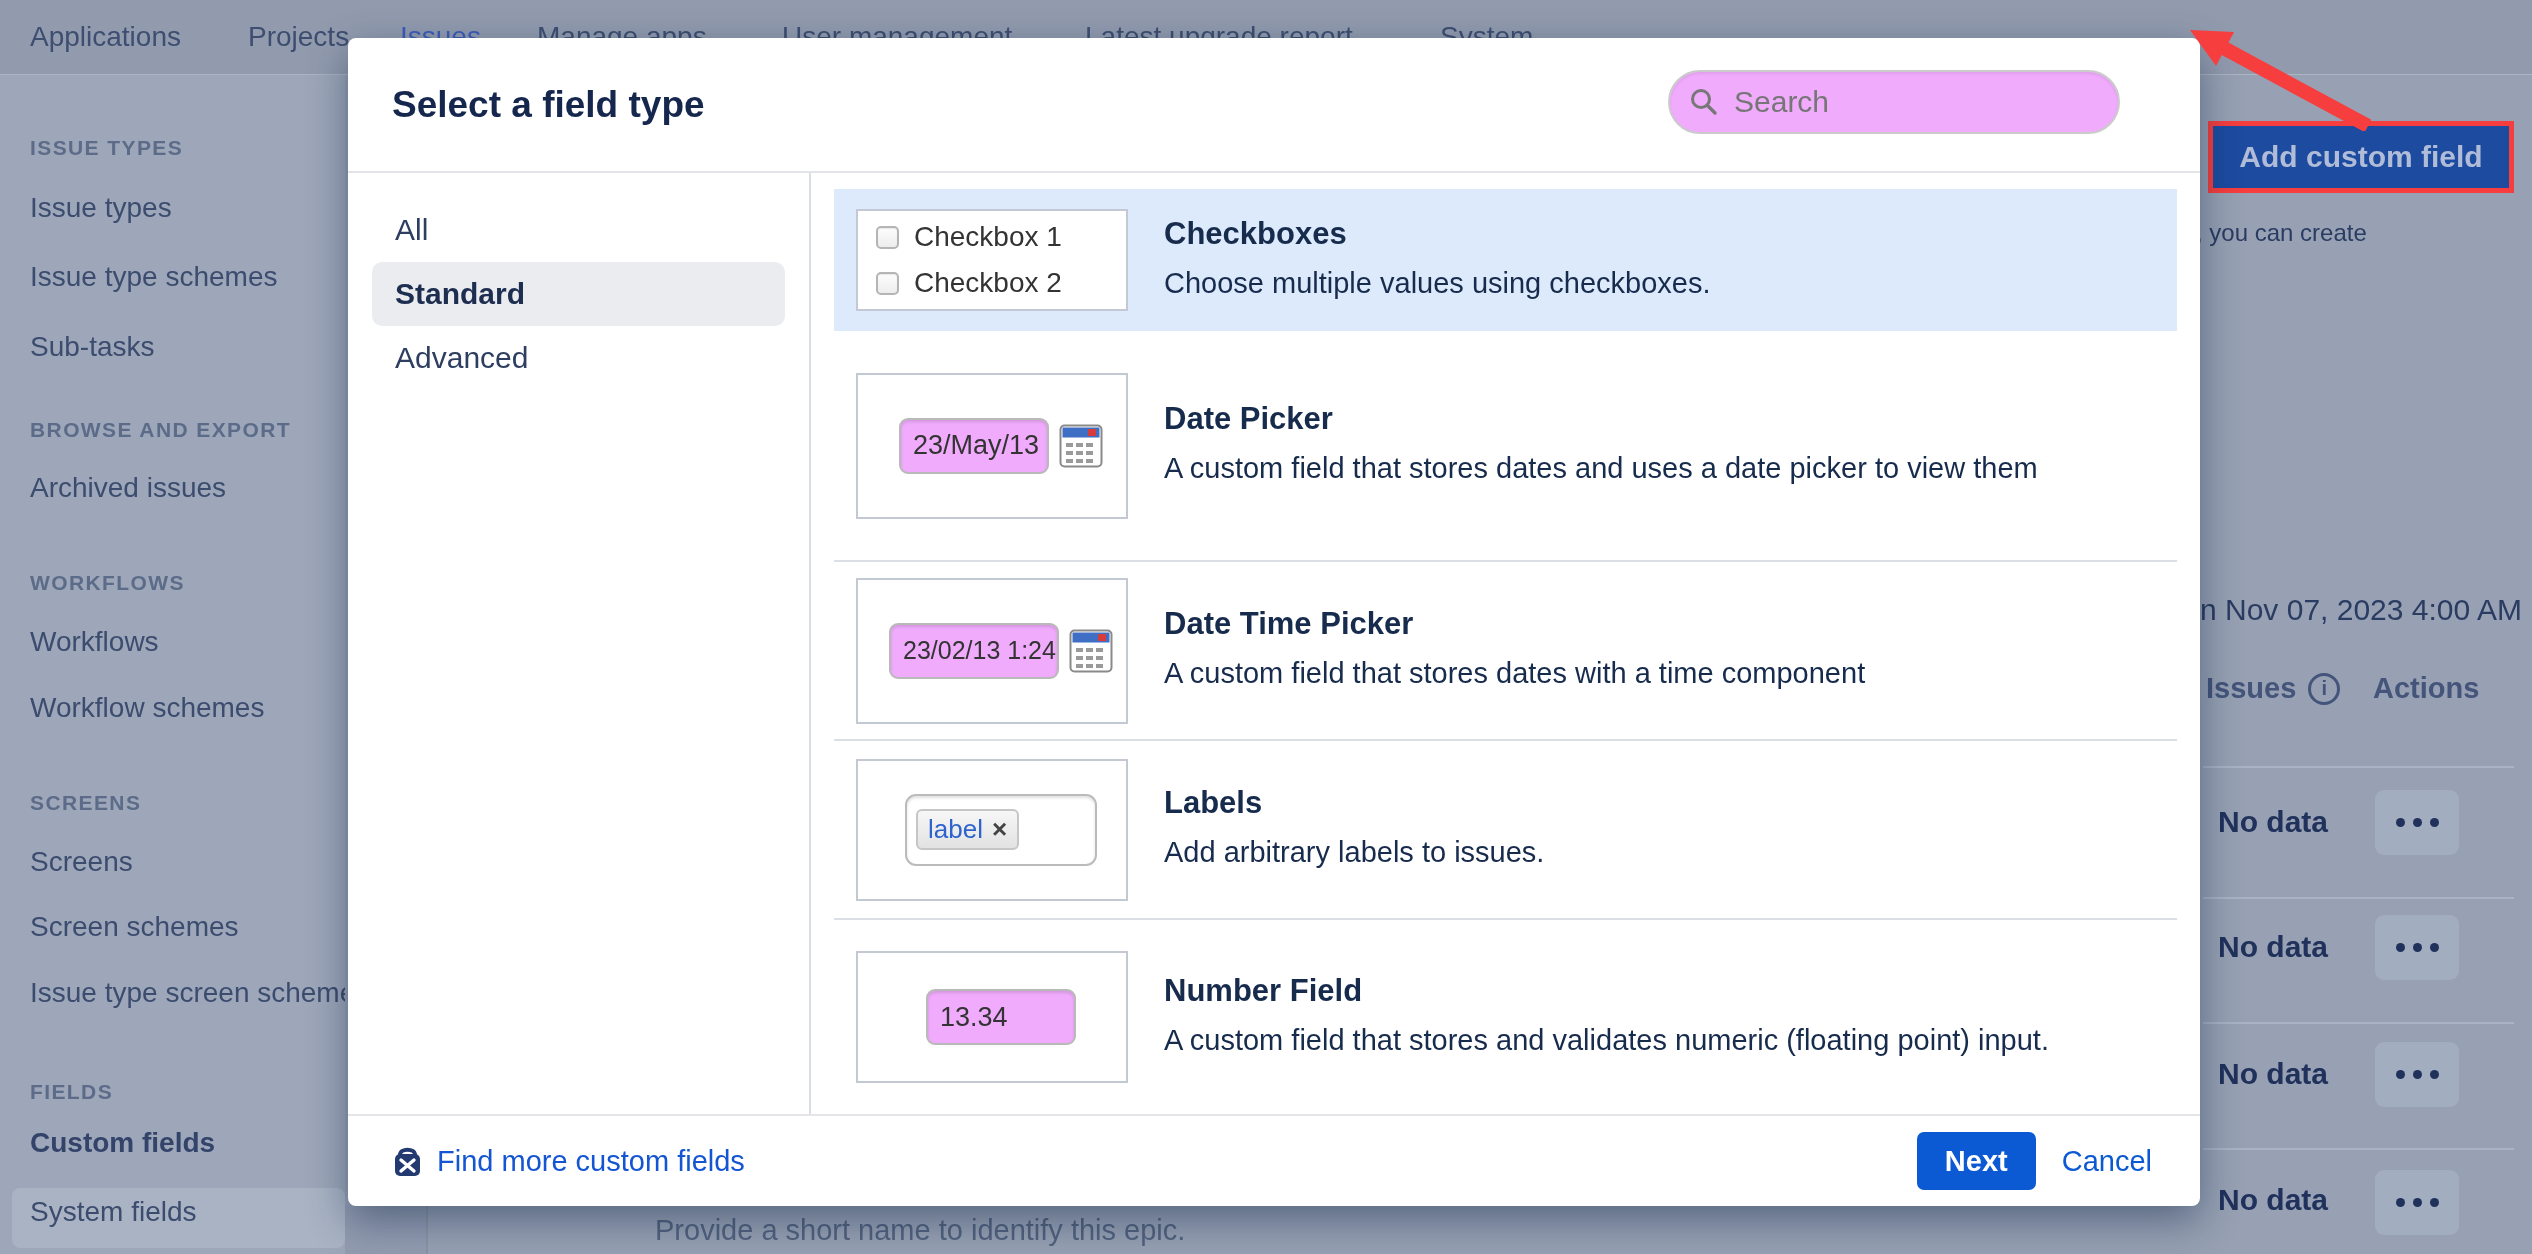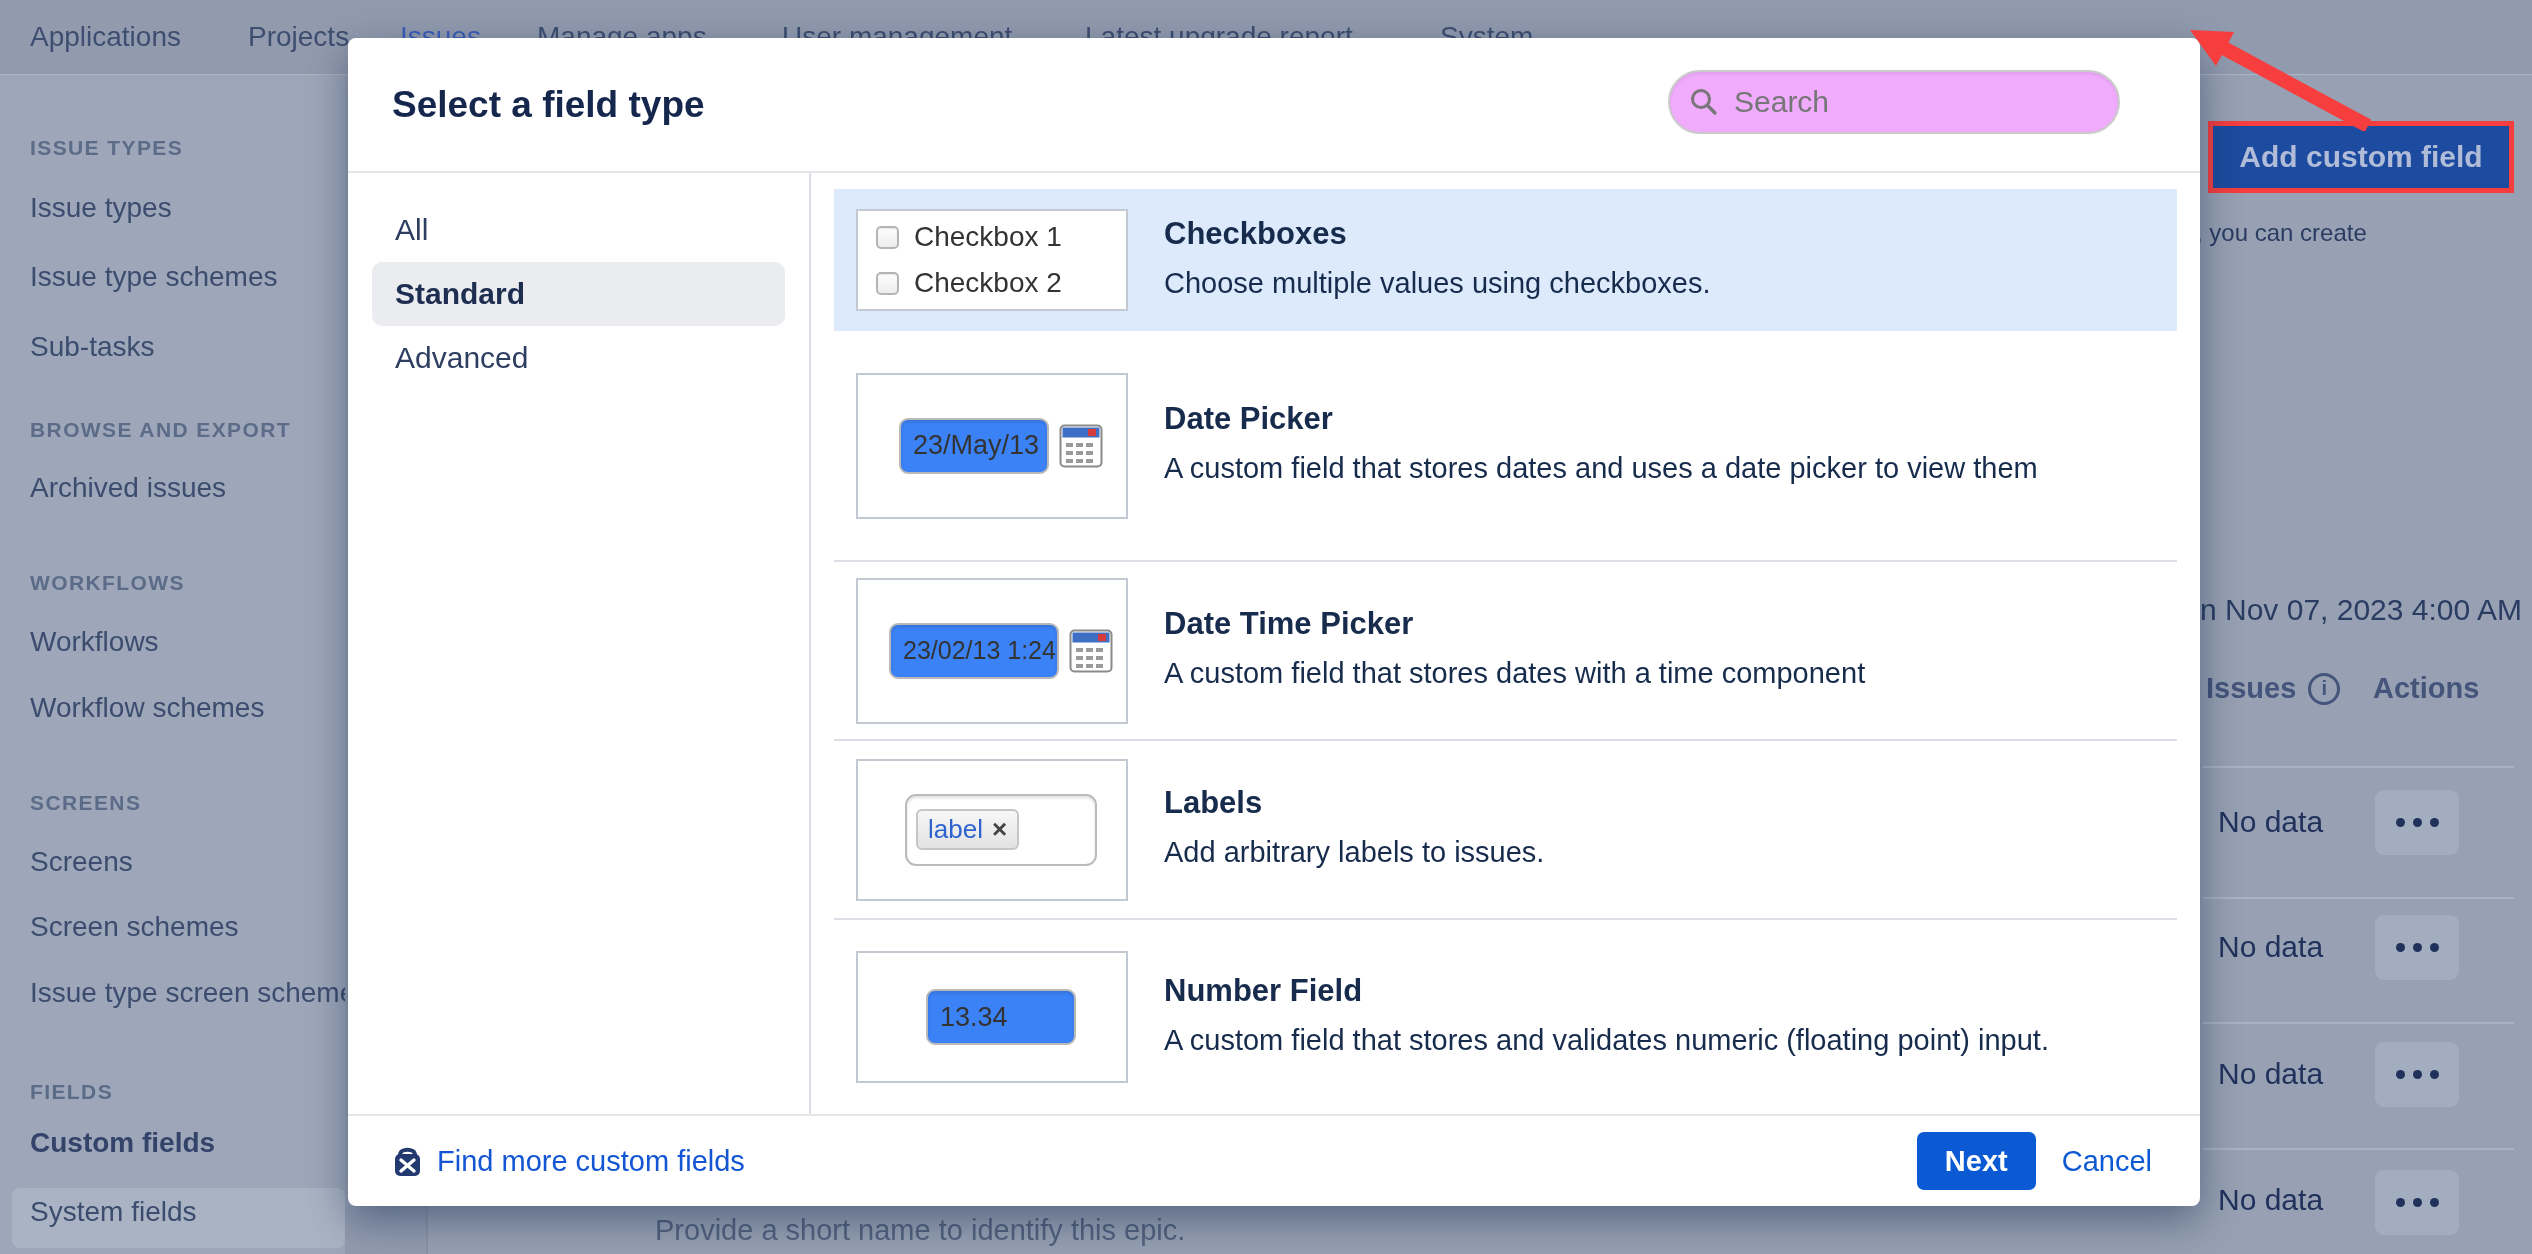--- a/index.html
+++ b/index.html
@@ -17,21 +17,21 @@
   .side-sel{position:absolute;left:12px;top:1113px;width:333px;height:60px;background:#a9b3c3;border-radius:8px;}
 
   .bg-right{position:absolute;left:2200px;top:0;width:332px;height:1254px;z-index:1;overflow:hidden;}
   .red-box{position:absolute;left:8px;top:121px;width:306px;height:72px;border:5px solid #f63e3e;background:#1d4b9f;display:flex;align-items:center;justify-content:center;}
   .red-box span{font-size:30px;font-weight:700;color:#b0bcd8;white-space:nowrap;}
   .partial-text{position:absolute;left:-4px;top:219px;font-size:24px;color:#2b3c62;white-space:nowrap;}
   .timestamp{position:absolute;left:0;right:20px;top:593px;font-size:30px;color:#2b3c62;text-align:right;white-space:nowrap;}
   .tbl-head{position:absolute;top:672px;font-size:29px;font-weight:700;color:#44547a;white-space:nowrap;display:flex;align-items:center;gap:12px;}
   .info-ic{display:inline-flex;width:32px;height:32px;border:3px solid #44547a;border-radius:50%;align-items:center;justify-content:center;font-size:20px;font-weight:700;color:#44547a;font-style:normal;}
   .hdiv{position:absolute;left:3px;right:18px;height:2px;background:#a9b3c4;}
-  .nodata{position:absolute;left:18px;transform:translateY(-50%);font-size:30px;color:#20315b;white-space:nowrap;}
+  .nodata{position:absolute;left:18px;transform:translateY(-50%);font-size:30px;color:#20315b;white-space:nowrap;font-weight:bold;}
   .dots-btn{position:absolute;left:175px;width:84px;height:65px;background:#a2adbf;border-radius:9px;display:flex;align-items:center;justify-content:center;gap:8px;}
   .dots-btn i{width:9px;height:9px;border-radius:50%;background:#20315b;}
 
   .bg-bottom{position:absolute;left:345px;top:1206px;width:1855px;height:48px;background:#97a1b3;z-index:1;overflow:hidden;}
   .bb-dark{position:absolute;left:0;top:0;width:83px;height:48px;background:#929cb0;border-right:2px solid #8a94a6;}
   .hint{position:absolute;left:310px;top:8px;font-size:29px;color:#53627e;white-space:nowrap;}
 
   
   .modal{position:absolute;left:348px;top:38px;width:1852px;height:1168px;background:#fff;border-radius:8px;box-shadow:0 14px 40px rgba(9,30,66,.45);z-index:5;display:flex;flex-direction:column;}
   .m-header{position:relative;height:135px;border-bottom:2px solid #e2e4e8;flex:0 0 auto;}
@@ -54,21 +54,21 @@
   .r1 .pframe{height:102px;}
   .r2 .pframe,.r3 .pframe{height:146px;flex-direction:row;align-items:center;}
   .r4 .pframe{height:142px;flex-direction:row;align-items:center;}
   .r5 .pframe{height:132px;flex-direction:row;align-items:center;}
   .rtexts{margin-left:36px;max-width:970px;}
   .rtitle{font-size:31px;font-weight:700;color:#172b4d;margin-bottom:9px;}
   .rdesc{font-size:29px;color:#172b4d;line-height:44px;}
   .cb-row{display:flex;align-items:center;gap:15px;margin:7px 0;}
   .cb-box{width:23px;height:23px;border:2px solid #b5b5b5;border-radius:5px;background:linear-gradient(#fdfdfd,#ededed);box-shadow:inset 0 1px 1px rgba(0,0,0,.08);}
   .cb-lab{font-size:28px;color:#333;}
-  .mini-input{height:56px;border:2px solid #b9b9b9;border-radius:9px;background:#3b82f6;box-shadow:inset 0 2px 3px rgba(0,0,0,.12);display:flex;align-items:center;padding:0 12px;font-size:27px;color:#333;white-space:nowrap;}
+  .mini-input{height:56px;border:2px solid #b9b9b9;border-radius:9px;background:#f0abfc;box-shadow:inset 0 2px 3px rgba(0,0,0,.12);display:flex;align-items:center;padding:0 12px;font-size:27px;color:#333;white-space:nowrap;}
   .w-date{width:150px;}
   .w-datetime{width:170px;font-size:25px;}
   .w-num{width:150px;}
   .cal-ic{margin-left:10px;flex:0 0 auto;}
   .label-input{width:192px;height:72px;border:2px solid #bbb;border-radius:11px;box-shadow:inset 0 2px 3px rgba(0,0,0,.12);display:flex;align-items:center;padding:0 9px;}
   .chip{background:linear-gradient(#f7f7f7,#e2e2e2);border:2px solid #c6c6c6;border-radius:6px;padding:3px 10px;display:flex;align-items:center;gap:9px;}
   .chip b{color:#2e63cf;font-size:26px;font-weight:400;}
   .chip i{color:#444;font-size:26px;font-style:normal;font-weight:700;}
   .m-footer{flex:0 0 92px;border-top:2px solid #e3e5e9;display:flex;align-items:center;padding-left:44px;}
   .find-link{display:flex;align-items:center;gap:14px;color:#1355d2;font-size:29px;cursor:pointer;}

